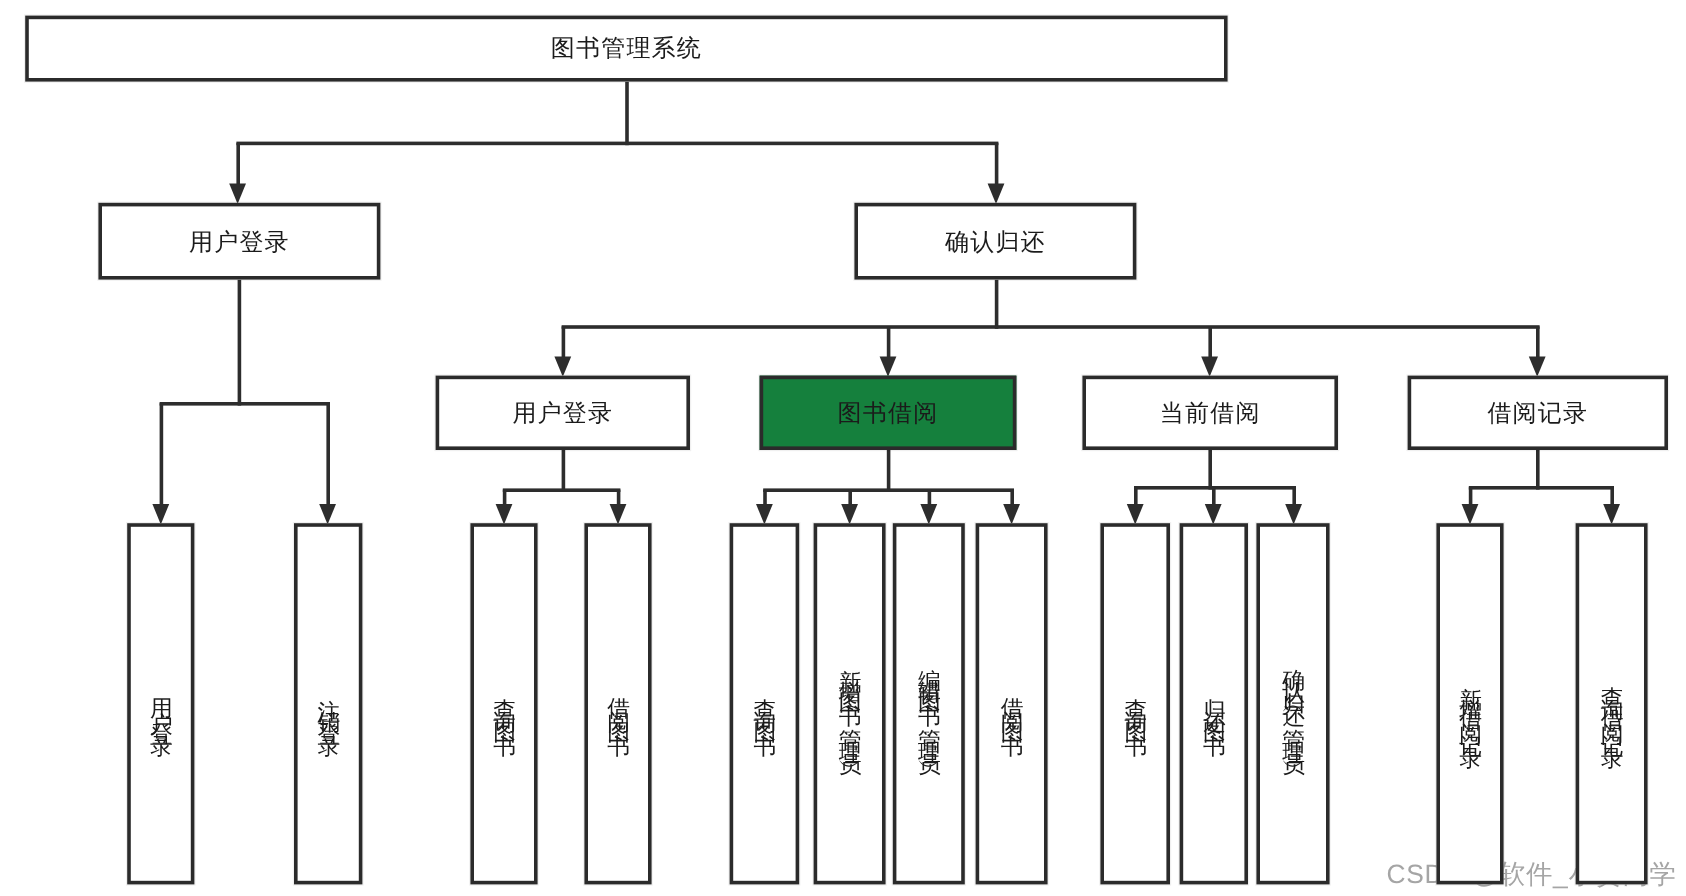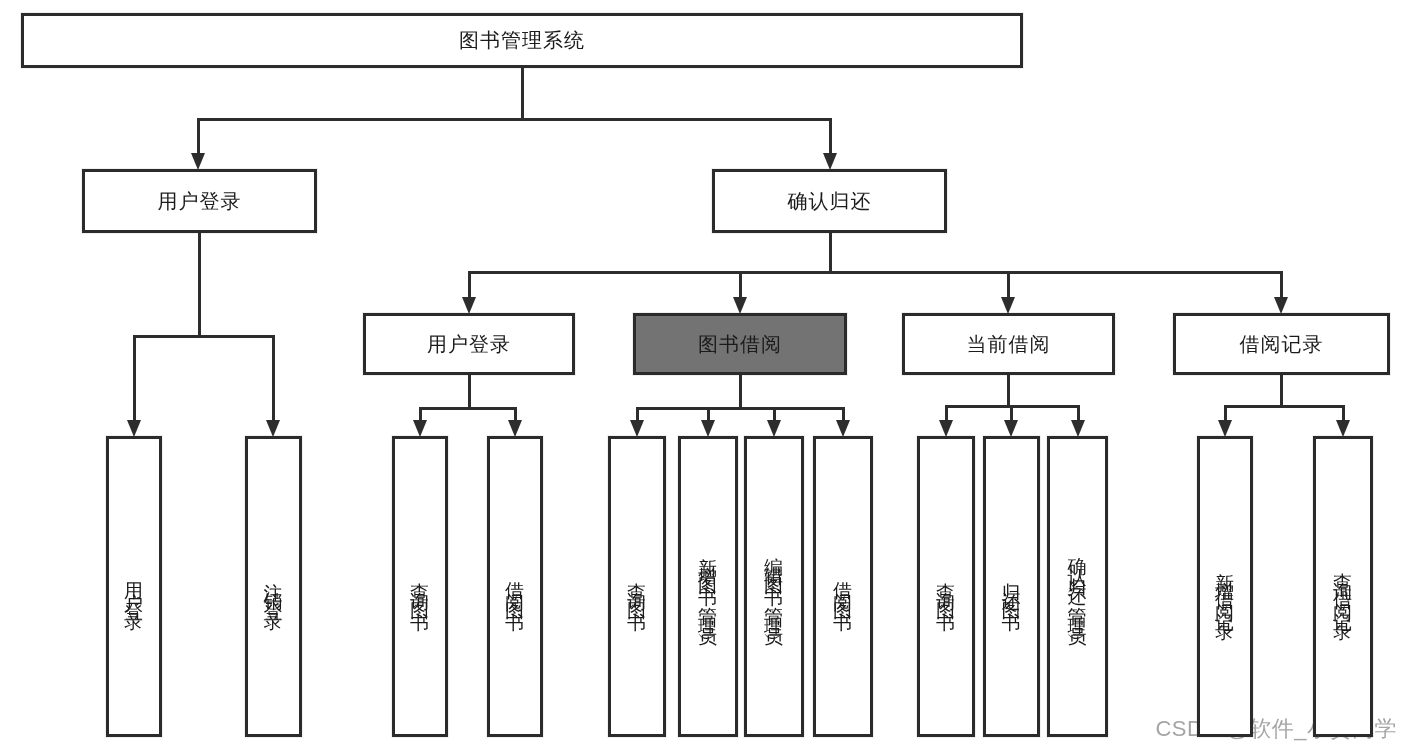--- a/index.html
+++ b/index.html
@@ -119,21 +119,21 @@
     </div>
     <div class="node" style="left: 82px; top: 169px; width: 235px; height: 64px; border-color: rgb(43, 43, 43); background: rgb(255, 255, 255); color: rgb(27, 27, 27);">
       <span>用户登录</span>
     </div>
     <div class="node" style="left: 712px; top: 169px; width: 235px; height: 64px; border-color: rgb(43, 43, 43); background: rgb(255, 255, 255); color: rgb(27, 27, 27);">
       <span>确认归还</span>
     </div>
     <div class="node" style="left: 363px; top: 313px; width: 212px; height: 62px; border-color: rgb(43, 43, 43); background: rgb(255, 255, 255); color: rgb(27, 27, 27);">
       <span>用户登录</span>
     </div>
-    <div class="node" style="left: 633px; top: 313px; width: 214px; height: 62px; border-color: rgb(43, 43, 43); background: #737373; color: rgb(27, 27, 27); font-family: Liberation Mono, monospace;">
+    <div class="node" style="left: 633px; top: 313px; width: 214px; height: 62px; border-color: rgb(43, 43, 43); background: #15803d; color: rgb(27, 27, 27); font-family: Liberation Mono, monospace;">
       <span>图书借阅</span>
     </div>
     <div class="node" style="left: 902px; top: 313px; width: 213px; height: 62px; border-color: rgb(43, 43, 43); background: rgb(255, 255, 255); color: rgb(27, 27, 27);">
       <span>当前借阅</span>
     </div>
     <div class="node" style="left: 1173px; top: 313px; width: 217px; height: 62px; border-color: rgb(43, 43, 43); background: rgb(255, 255, 255); color: rgb(27, 27, 27);">
       <span>借阅记录</span>
     </div>
     <div class="node vertical" style="left: 106px; top: 436px; width: 56px; height: 301px; border-color: rgb(43, 43, 43); background: rgb(255, 255, 255); color: rgb(27, 27, 27);">
       <span>用户登录</span>

